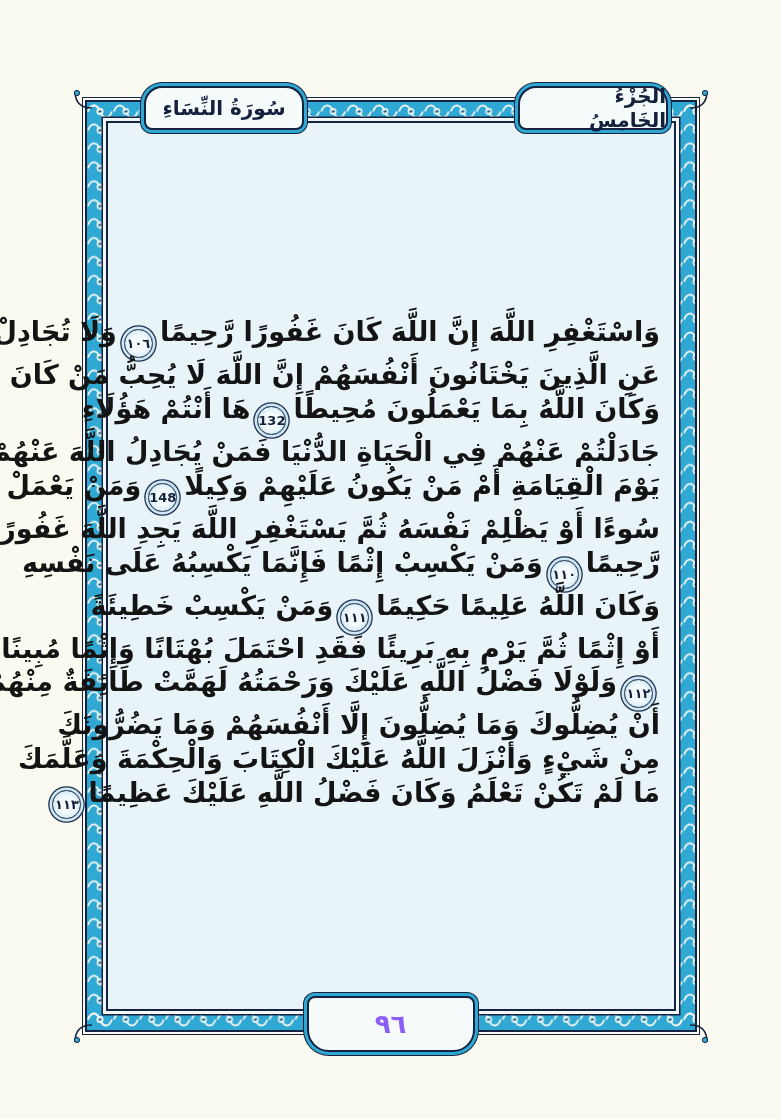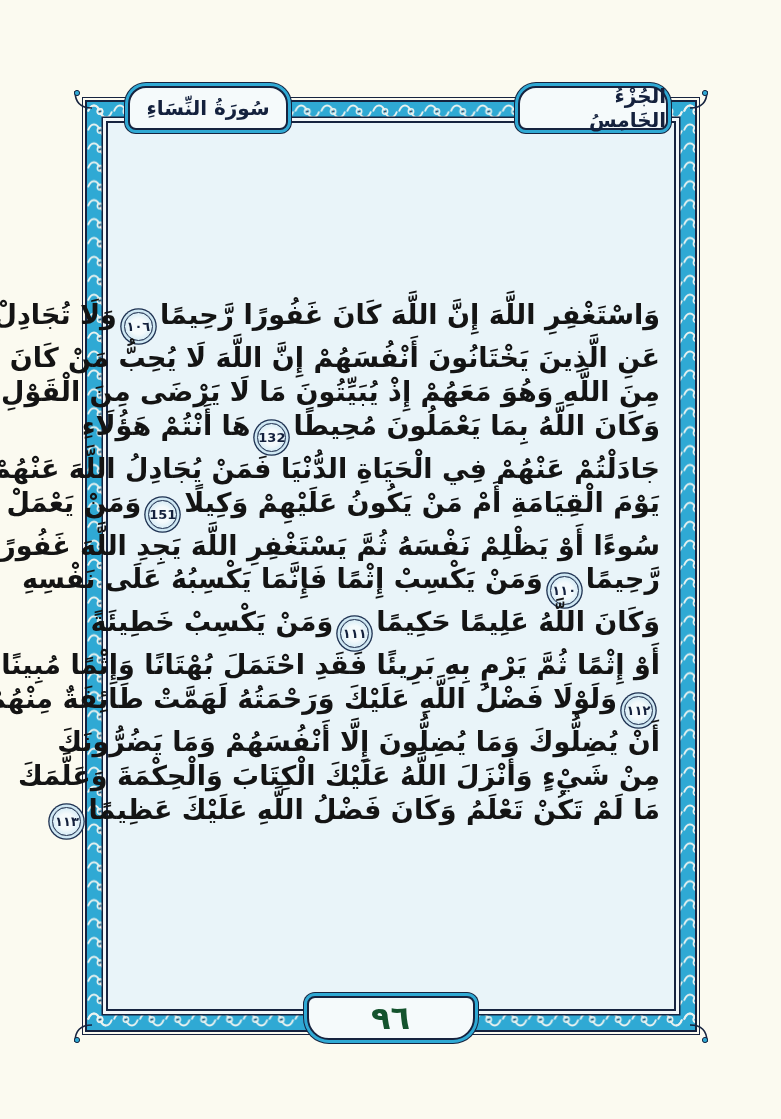--- a/index.html
+++ b/index.html
@@ -35,32 +35,32 @@
     background:#f5fafb;
     border:2px solid #16233f;
     border-radius:18px 18px 8px 8px;
     box-shadow:0 0 0 3px #2fa9d4, 0 0 0 4px #16233f;
     display:flex;align-items:center;justify-content:center;
     color:#14213d;font-weight:bold;font-size:20px;
     z-index:5;box-sizing:border-box;
     direction:rtl;
   }
   .tab-juz{left:518px;width:150px;padding-left:40px;}
-  .tab-surah{left:128px;width:160px;}
+  .tab-surah{left:144px;width:160px;}
 
   
   .page-cartouche{
     position:absolute;left:50%;transform:translateX(-50%);
-    top:996px;width:168px;height:44px;
+    top:996px;width:168px;height:56px;
     background:#f5fafb;
     border:2px solid #16233f;
     border-radius:8px 8px 22px 22px;
     box-shadow:0 0 0 3px #2fa9d4, 0 0 0 4px #16233f;
     display:flex;align-items:center;justify-content:center;
-    color:#14532d;font-weight:bold;font-size:32px;
+    color:#8b5cf6;font-weight:bold;font-size:26px;
     z-index:5;box-sizing:border-box;
   }
 
   
   .text-panel{
     position:absolute;inset:0;
     padding:10px 14px 8px 14px;
     display:flex;flex-direction:column;justify-content:center;
     box-sizing:border-box;
   }
@@ -142,24 +142,23 @@
       <rect x="0" y="0" width="610" height="19" fill="url(#vine)"></rect>
       <rect x="0" y="913" width="610" height="19" fill="url(#vine)"></rect>
       <rect x="0" y="0" width="19" height="932" fill="url(#vine)"></rect>
       <rect x="591" y="0" width="19" height="932" fill="url(#vine)"></rect>
     </svg>
 
     <div class="frame-inner">
       <div class="text-panel">
           <div class="qline"><span class="qtext">وَاسْتَغْفِرِ اللَّهَ إِنَّ اللَّهَ كَانَ غَفُورًا رَّحِيمًا</span><span class="ayah">١٠٦</span><span class="qtext">وَلَا تُجَادِلْ</span></div>
           <div class="qline"><span class="qtext">عَنِ الَّذِينَ يَخْتَانُونَ أَنْفُسَهُمْ إِنَّ اللَّهَ لَا يُحِبُّ مَنْ كَانَ</span></div>
-          <div class="qline"><span class="qtext">مِنَ اللَّهِ وَهُوَ مَعَهُمْ إِذْ يُبَيِّتُونَ مَا لَا يَرْضَى مِنَ الْقَوْلِ</span></div>
           <div class="qline"><span class="qtext">وَكَانَ اللَّهُ بِمَا يَعْمَلُونَ مُحِيطًا</span><span class="ayah">132</span><span class="qtext">هَا أَنْتُمْ هَؤُلَاءِ</span></div>
           <div class="qline"><span class="qtext">جَادَلْتُمْ عَنْهُمْ فِي الْحَيَاةِ الدُّنْيَا فَمَنْ يُجَادِلُ اللَّهَ عَنْهُمْ</span></div>
-          <div class="qline"><span class="qtext">يَوْمَ الْقِيَامَةِ أَمْ مَنْ يَكُونُ عَلَيْهِمْ وَكِيلًا</span><span class="ayah">151</span><span class="qtext">وَمَنْ يَعْمَلْ</span></div>
+          <div class="qline"><span class="qtext">يَوْمَ الْقِيَامَةِ أَمْ مَنْ يَكُونُ عَلَيْهِمْ وَكِيلًا</span><span class="ayah">148</span><span class="qtext">وَمَنْ يَعْمَلْ</span></div>
           <div class="qline"><span class="qtext">سُوءًا أَوْ يَظْلِمْ نَفْسَهُ ثُمَّ يَسْتَغْفِرِ اللَّهَ يَجِدِ اللَّهَ غَفُورًا</span></div>
           <div class="qline"><span class="qtext">رَّحِيمًا</span><span class="ayah">١١٠</span><span class="qtext">وَمَنْ يَكْسِبْ إِثْمًا فَإِنَّمَا يَكْسِبُهُ عَلَى نَفْسِهِ</span></div>
           <div class="qline"><span class="qtext">وَكَانَ اللَّهُ عَلِيمًا حَكِيمًا</span><span class="ayah">١١١</span><span class="qtext">وَمَنْ يَكْسِبْ خَطِيئَةً</span></div>
           <div class="qline"><span class="qtext">أَوْ إِثْمًا ثُمَّ يَرْمِ بِهِ بَرِيئًا فَقَدِ احْتَمَلَ بُهْتَانًا وَإِثْمًا مُبِينًا</span></div>
           <div class="qline"><span class="ayah">١١٢</span><span class="qtext">وَلَوْلَا فَضْلُ اللَّهِ عَلَيْكَ وَرَحْمَتُهُ لَهَمَّتْ طَائِفَةٌ مِنْهُمْ</span></div>
           <div class="qline"><span class="qtext">أَنْ يُضِلُّوكَ وَمَا يُضِلُّونَ إِلَّا أَنْفُسَهُمْ وَمَا يَضُرُّونَكَ</span></div>
           <div class="qline"><span class="qtext">مِنْ شَيْءٍ وَأَنْزَلَ اللَّهُ عَلَيْكَ الْكِتَابَ وَالْحِكْمَةَ وَعَلَّمَكَ</span></div>
           <div class="qline"><span class="qtext">مَا لَمْ تَكُنْ تَعْلَمُ وَكَانَ فَضْلُ اللَّهِ عَلَيْكَ عَظِيمًا</span><span class="ayah">١١٣</span></div>
         </div>
     </div>

